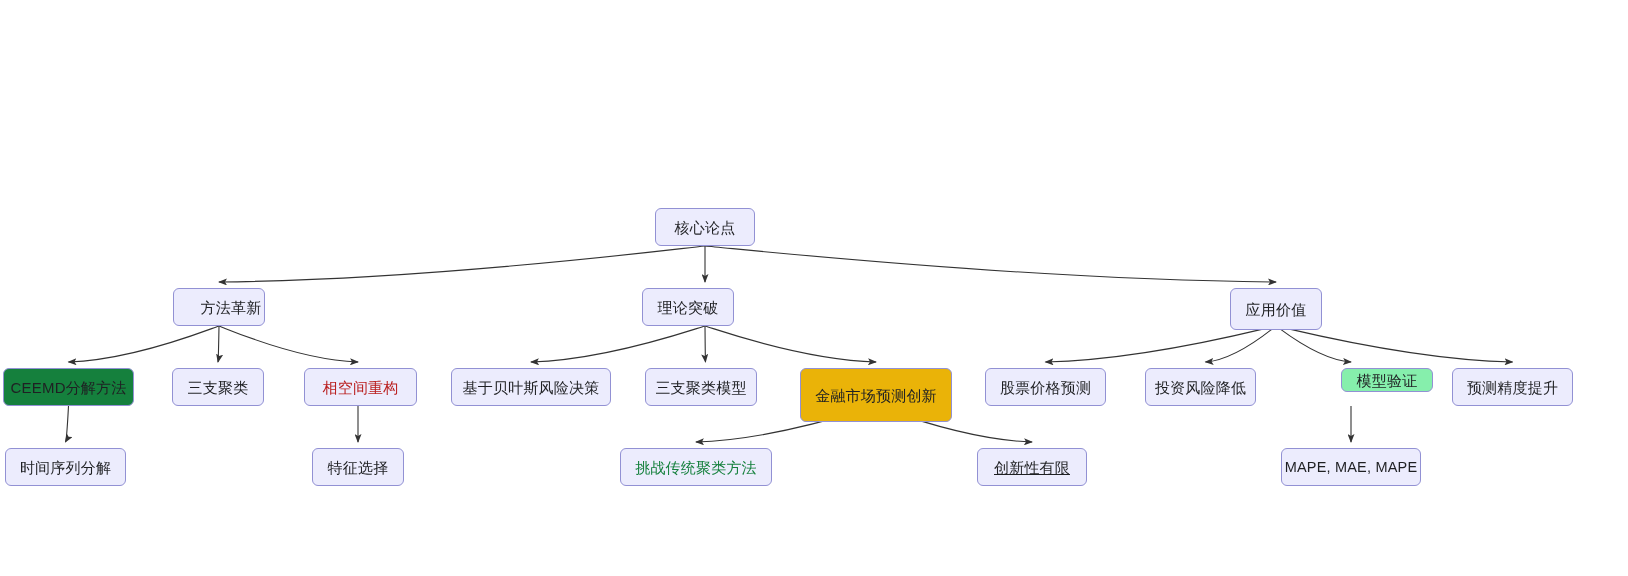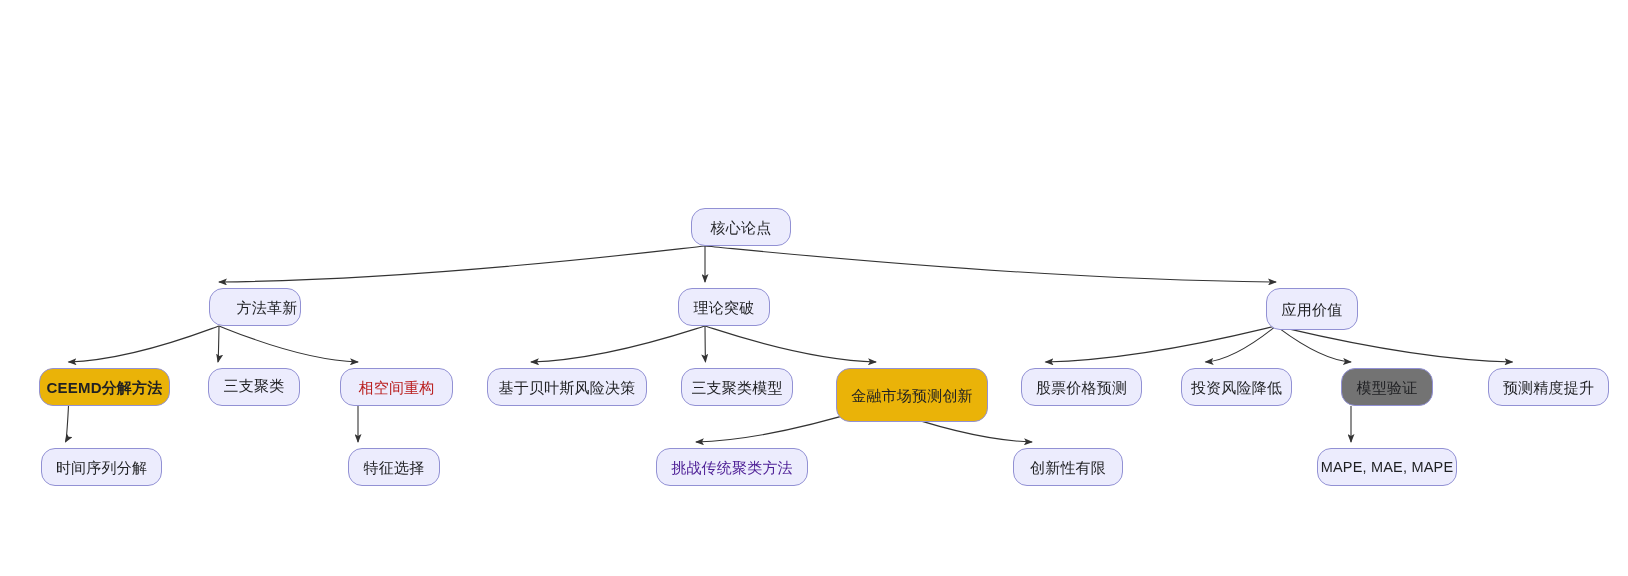--- a/index.html
+++ b/index.html
@@ -27,30 +27,29 @@
     top: 0;
     width: 1628px;
     height: 576px;
     pointer-events: none;
   }
   .flow-node {
     position: absolute;
     box-sizing: border-box;
     background: #ececfd;
     border: 1px solid #9291d4;
-    border-radius: 14px;
+    border-radius: 6px;
     display: flex;
     align-items: center;
     justify-content: center;
     color: #1f2023;
     font-size: 15px;
     line-height: 1;
     white-space: nowrap;
     letter-spacing: 0.2px;
-    margin-left: 36px;
   }
   .flow-node.latin {
     font-size: 14.5px;
   }
 </style>
 </head>
 <body>
 
 <div id="diagram-root">
   <svg id="edge-layer" viewBox="0 0 1628 576" width="1628" height="576" xmlns="http://www.w3.org/2000/svg">
@@ -78,29 +77,29 @@
         <path d="M 876 406 C 860.5714285714286 410.32, 774.8571428571429 439.84, 696 442" fill="none" stroke="#333333" stroke-width="1.1" marker-end="url(#arrowhead)"></path>
         <path d="M 876 406 C 889.3714285714286 410.32, 963.6571428571428 439.84, 1032 442" fill="none" stroke="#333333" stroke-width="1.1" marker-end="url(#arrowhead)"></path>
         <path d="M 1351 406 C 1351 410.32, 1351 439.84, 1351 442" fill="none" stroke="#333333" stroke-width="1.1" marker-end="url(#arrowhead)"></path>
       </g>
   </svg>
   <div id="node-layer">
       <div class="flow-node" style="left: 655px; top: 208px; width: 100px; height: 38px; background: rgb(236, 236, 253); border-color: rgb(146, 145, 212); color: rgb(31, 32, 35);">核心论点</div>
       <div class="flow-node" style="left: 173px; top: 288px; width: 92px; height: 38px; background: rgb(236, 236, 253); border-color: rgb(146, 145, 212); color: rgb(31, 32, 35); padding-left: 24px;">方法革新</div>
       <div class="flow-node" style="left: 642px; top: 288px; width: 92px; height: 38px; background: rgb(236, 236, 253); border-color: rgb(146, 145, 212); color: rgb(31, 32, 35);">理论突破</div>
       <div class="flow-node" style="left: 1230px; top: 288px; width: 92px; height: 42px; background: rgb(236, 236, 253); border-color: rgb(146, 145, 212); color: rgb(31, 32, 35);">应用价值</div>
-      <div class="flow-node" style="left: 3px; top: 368px; width: 131px; height: 38px; background: #eab308; border-color: rgb(146, 145, 212); color: rgb(31, 32, 35); font-weight: bold;">CEEMD分解方法</div>
-      <div class="flow-node" style="left: 172px; top: 368px; width: 92px; height: 38px; background: rgb(236, 236, 253); border-color: rgb(146, 145, 212); color: rgb(31, 32, 35); font-family: Liberation Mono, monospace;">三支聚类</div>
+      <div class="flow-node" style="left: 3px; top: 368px; width: 131px; height: 38px; background: #15803d; border-color: rgb(146, 145, 212); color: rgb(31, 32, 35);">CEEMD分解方法</div>
+      <div class="flow-node" style="left: 172px; top: 368px; width: 92px; height: 38px; background: rgb(236, 236, 253); border-color: rgb(146, 145, 212); color: rgb(31, 32, 35);">三支聚类</div>
       <div class="flow-node" style="left: 304px; top: 368px; width: 113px; height: 38px; background: rgb(236, 236, 253); border-color: rgb(146, 145, 212); color: #b91c1c;">相空间重构</div>
       <div class="flow-node" style="left: 451px; top: 368px; width: 160px; height: 38px; background: rgb(236, 236, 253); border-color: rgb(146, 145, 212); color: rgb(31, 32, 35);">基于贝叶斯风险决策</div>
       <div class="flow-node" style="left: 645px; top: 368px; width: 112px; height: 38px; background: rgb(236, 236, 253); border-color: rgb(146, 145, 212); color: rgb(31, 32, 35);">三支聚类模型</div>
       <div class="flow-node" style="left: 800px; top: 368px; width: 152px; height: 54px; background: #eab308; border-color: rgb(146, 145, 212); color: rgb(31, 32, 35);">金融市场预测创新</div>
       <div class="flow-node" style="left: 985px; top: 368px; width: 121px; height: 38px; background: rgb(236, 236, 253); border-color: rgb(146, 145, 212); color: rgb(31, 32, 35);">股票价格预测</div>
       <div class="flow-node" style="left: 1145px; top: 368px; width: 111px; height: 38px; background: rgb(236, 236, 253); border-color: rgb(146, 145, 212); color: rgb(31, 32, 35);">投资风险降低</div>
-      <div class="flow-node" style="left: 1305px; top: 368px; width: 92px; height: 38px; background: #737373; border-color: rgb(146, 145, 212); color: rgb(31, 32, 35);">模型验证</div>
+      <div class="flow-node" style="left: 1341px; top: 368px; width: 92px; height: 24px; background: #86efac; border-color: rgb(146, 145, 212); color: rgb(31, 32, 35);">模型验证</div>
       <div class="flow-node" style="left: 1452px; top: 368px; width: 121px; height: 38px; background: rgb(236, 236, 253); border-color: rgb(146, 145, 212); color: rgb(31, 32, 35);">预测精度提升</div>
       <div class="flow-node" style="left: 5px; top: 448px; width: 121px; height: 38px; background: rgb(236, 236, 253); border-color: rgb(146, 145, 212); color: rgb(31, 32, 35);">时间序列分解</div>
       <div class="flow-node" style="left: 312px; top: 448px; width: 92px; height: 38px; background: rgb(236, 236, 253); border-color: rgb(146, 145, 212); color: rgb(31, 32, 35);">特征选择</div>
-      <div class="flow-node" style="left: 620px; top: 448px; width: 152px; height: 38px; background: rgb(236, 236, 253); border-color: rgb(146, 145, 212); color: #4c1d95;">挑战传统聚类方法</div>
-      <div class="flow-node" style="left: 977px; top: 448px; width: 110px; height: 38px; background: rgb(236, 236, 253); border-color: rgb(146, 145, 212); color: rgb(31, 32, 35);">创新性有限</div>
+      <div class="flow-node" style="left: 620px; top: 448px; width: 152px; height: 38px; background: rgb(236, 236, 253); border-color: rgb(146, 145, 212); color: #15803d;">挑战传统聚类方法</div>
+      <div class="flow-node" style="left: 977px; top: 448px; width: 110px; height: 38px; background: rgb(236, 236, 253); border-color: rgb(146, 145, 212); color: rgb(31, 32, 35); text-decoration: underline;">创新性有限</div>
       <div class="flow-node latin" style="left: 1281px; top: 448px; width: 140px; height: 38px; background: rgb(236, 236, 253); border-color: rgb(146, 145, 212); color: rgb(31, 32, 35);">MAPE, MAE, MAPE</div>
     </div>
 </div>
 
 </body></html>

